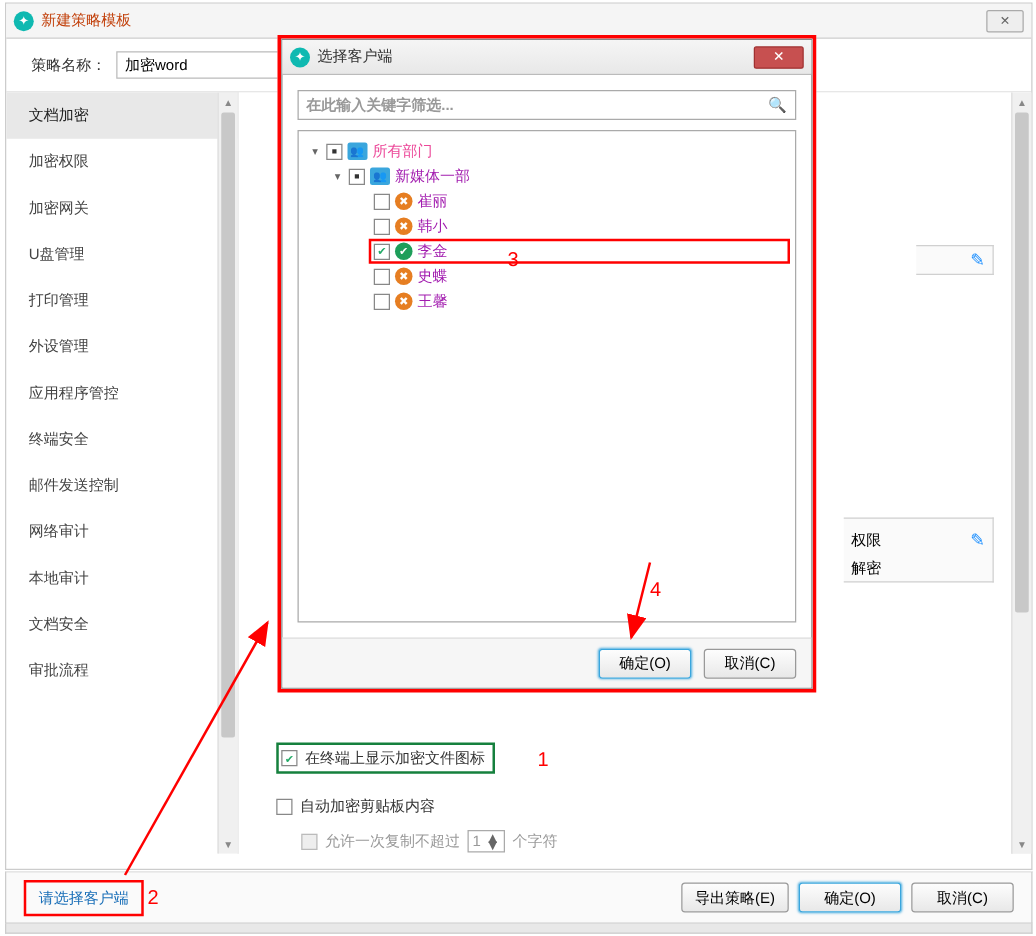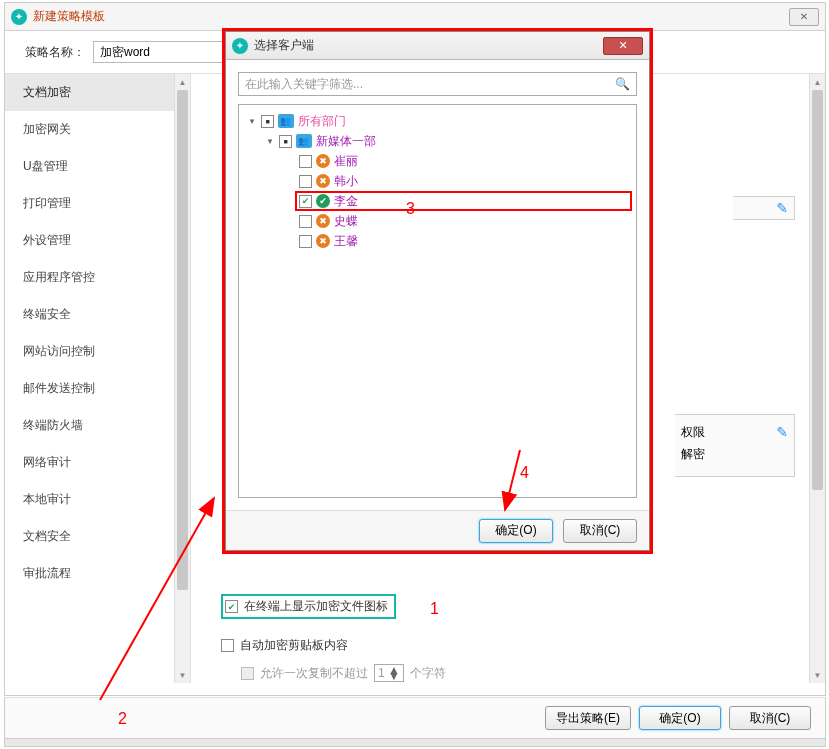--- a/index.html
+++ b/index.html
@@ -25,55 +25,55 @@
 .side-item { padding: 10px 18px; color: #444; cursor: pointer; }
 .side-item.active { background: #e8e8e8; color: #222; }
 
 .content { flex: 1; position: relative; background: #fff; }
 .content-scroll { position: absolute; right: 0; top: 0; width: 16px; height: 100%; background: #f0f0f0; border-left: 1px solid #ddd; }
 .content-scroll .thumb { position:absolute; left:2px; right:2px; top:16px; height:400px; background:#c8c8c8; border-radius:2px;}
 .content-scroll .arrow-up, .content-scroll .arrow-down { position:absolute; left:0; right:0; height:16px; display:flex; align-items:center; justify-content:center; color:#888; font-size:8px;}
 .content-scroll .arrow-up{top:0;} .content-scroll .arrow-down{bottom:0;}
 
 .panel-fragment-top { position:absolute; right:30px; top:122px; width:62px; height:24px; border:1px solid #d0d0d0; border-left:none; background:#fafafa; display:flex; align-items:center; justify-content:flex-end; padding-right:6px; }
-.panel-fragment-mid { position:absolute; right:30px; top:340px; width:120px; height:63px; border:1px solid #d0d0d0; border-left:none; background:#fafafa; padding:6px 6px; }
+.panel-fragment-mid { position:absolute; right:30px; top:340px; width:120px; height:52px; border:1px solid #d0d0d0; border-left:none; background:#fafafa; padding:6px 6px; }
 .panel-fragment-mid .row { display:flex; align-items:center; justify-content:space-between; height:22px; }
 .edit-icon { color:#1e90ff; font-size:14px; cursor:pointer; }
 
 .checkbox-row { display: flex; align-items: center; gap: 6px; color: #333; }
 .chk { width:13px; height:13px; border:1px solid #888; background:#fff; display:inline-flex; align-items:center; justify-content:center; font-size:9px; color:#2a6; }
 .chk.checked::after { content:"✔"; }
 .chk.indeterminate::after { content:"■"; font-size:7px; color:#333;}
 .chk.disabled { background:#eee; border-color:#bbb; color:#aaa;}
 
 .num-spinner { width:30px; height:18px; border:1px solid #aaa; background:#fff; display:inline-flex; align-items:center; padding:0 3px; justify-content:space-between;}
 .num-spinner .arrows { display:flex; flex-direction:column; font-size:6px; line-height:6px; color:#666;}
 
 .checkbox-block { position:absolute; left:30px; top:520px; }
 .checkbox-block .checkbox-row { margin-bottom:10px; }
-.checkbox-block .cb-highlight { border:2px solid #14b8a6; padding:2px 6px 2px 2px; display:inline-flex; }
+.checkbox-block .cb-highlight { border:2px solid #15803d; padding:2px 6px 2px 2px; display:inline-flex; }
 .checkbox-block .sub { margin-left:20px; }
 
 
 .footer { position:absolute; left:4px; top:697px; width:822px; height:42px; border:1px solid #ccc; border-top: 1px solid #e0e0e0; background:#fafafa; display:flex; align-items:center; padding:0 14px; }
 .footer .select-client { border:2px solid #ff0000; padding:4px 10px; color:#1a6fb8; cursor:pointer; }
 .footer .spacer { flex:1; }
 .footer .btn { height:24px; min-width:82px; border:1px solid #999; background:linear-gradient(#fdfdfd,#e8e8e8); border-radius:3px; margin-left:8px; padding:0 10px; cursor:pointer; display:flex; align-items:center; justify-content:center;text-align:center; }
 .footer .btn.primary { border-color:#3aa6dd; box-shadow:0 0 2px #3aa6dd; }
 
 
 .dialog-wrap { position:absolute; left:222px; top:28px; width:431px; height:526px; border:3px solid #ff0000; background:#fff; }
 .dialog { position:absolute; inset:0; border:1px solid #888; background:#fff; display:flex; flex-direction:column; }
 .dlg-titlebar { height:28px; background:linear-gradient(#f5f5f5,#e8e8e8); border-bottom:1px solid #bbb; display:flex; align-items:center; padding:0 6px; }
 .dlg-titlebar .icon-circle { width:16px; height:16px; background:#0fb9b1; border-radius:50%; display:flex; align-items:center; justify-content:center; color:#fff; font-size:10px; margin-right:6px;}
 .dlg-titlebar .title { flex:1; color:#333; }
 .dlg-close { width:40px; height:18px; background:#c75050; border:1px solid #a03030; border-radius:2px; color:#fff; display:flex; align-items:center; justify-content:center; font-size:11px; cursor:pointer;}
 .dlg-body { flex:1; padding:12px; display:flex; flex-direction:column; }
 .search-box { height:24px; border:1px solid #aaa; display:flex; align-items:center; padding:0 6px; color:#999; margin-bottom:8px; }
-.search-box .placeholder { flex:1; }
+.search-box .placeholder { flex:1;font-weight:bold; }
 .search-box .mag { color:#888; font-size:12px; cursor:pointer; }
 .tree-box { flex:1; border:1px solid #aaa; padding:6px 4px; overflow:auto; }
 .tree-row { display:flex; align-items:center; height:20px; gap:4px; }
 .tree-toggle { width:10px; text-align:center; color:#666; cursor:pointer; font-size:9px;}
 .tree-icon-dept { width:16px; height:14px; background:#3aa6dd; border-radius:2px; color:#fff; font-size:9px; display:flex; align-items:center; justify-content:center;}
 .tree-icon-user { width:14px; height:14px; border-radius:50%; display:flex; align-items:center; justify-content:center; color:#fff; font-size:9px;}
 .tree-icon-user.ok { background:#1e9e5a; }
 .tree-icon-user.no { background:#e67e22; }
 .tree-label { color:#a21caf; }
 .tree-row-hl { border:2px solid #ff0000; padding:0 2px; }
@@ -97,29 +97,28 @@
     <span class="title">新建策略模板</span>
     <span class="close-btn">✕</span>
   </div>
   <div class="name-row">
     <label>策略名称：</label>
     <input type="text" value="加密word" style="">
   </div>
   <div class="body">
     <div class="sidebar">
       <div class="side-item active">文档加密</div>
+      <div class="side-item">加密权限</div>
       <div class="side-item">加密网关</div>
       <div class="side-item">U盘管理</div>
       <div class="side-item">打印管理</div>
       <div class="side-item">外设管理</div>
       <div class="side-item">应用程序管控</div>
       <div class="side-item">终端安全</div>
-      <div class="side-item">网站访问控制</div>
       <div class="side-item">邮件发送控制</div>
-      <div class="side-item">终端防火墙</div>
       <div class="side-item">网络审计</div>
       <div class="side-item">本地审计</div>
       <div class="side-item">文档安全</div>
       <div class="side-item">审批流程</div>
       <div class="sidebar-scrollbar">
         <div class="arrow-up">▲</div>
         <div class="thumb"></div>
         <div class="arrow-down">▼</div>
       </div>
     </div>
@@ -163,20 +162,21 @@
       <div class="content-scroll">
         <div class="arrow-up">▲</div>
         <div class="thumb"></div>
         <div class="arrow-down">▼</div>
       </div>
     </div>
   </div>
 </div>
 
 <div class="footer">
+  <span class="select-client">请选择客户端</span>
   <span class="spacer"></span>
   <span class="btn">导出策略(E)</span>
   <span class="btn primary">确定(O)</span>
   <span class="btn">取消(C)</span>
 </div>
 <div class="bottom-strip"></div>
 
 <div class="dialog-wrap">
   <div class="dialog">
     <div class="dlg-titlebar">

